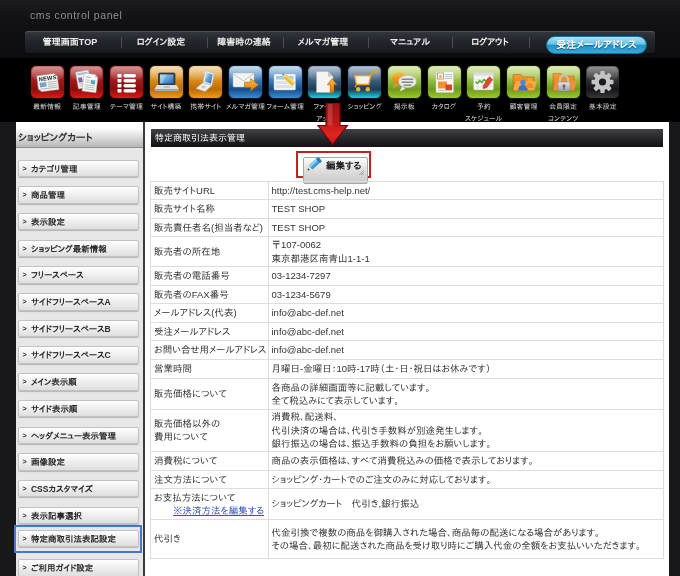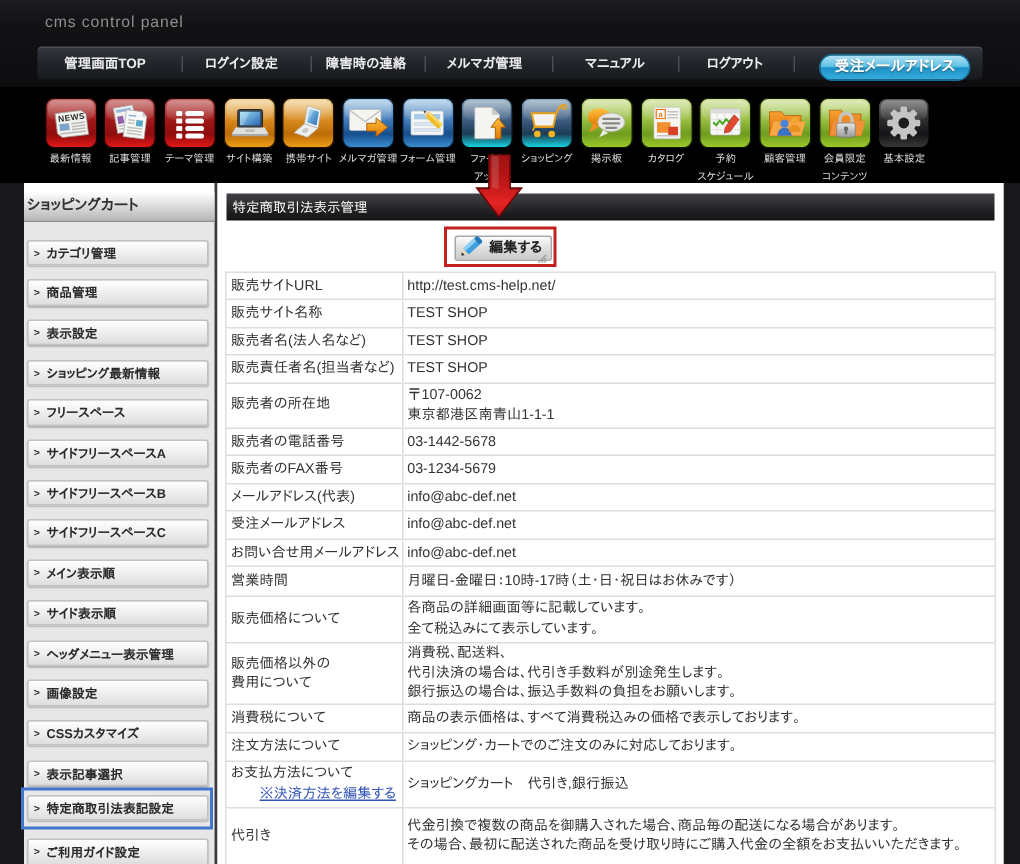--- a/index.html
+++ b/index.html
@@ -31,21 +31,21 @@
 .sb-btn{left:17.5px;width:121px;height:17.5px;background:linear-gradient(#ffffff,#dedede);
   border:1px solid #c2c2c2;border-radius:2px;box-shadow:0 1px 1px rgba(0,0,0,.22);
   font-size:8.5px;font-weight:bold;color:#2a2a2a;line-height:16px;padding-left:4px;white-space:nowrap;}
 .sb-btn b{font-size:7px;margin-right:2px;position:relative;top:-1px;}
 .sb-hl{left:14px;top:525px;width:128px;height:27.5px;border:2px solid #4277d0;}
 
 .titlebar{left:151px;top:128.5px;width:512px;height:18.5px;
   background:linear-gradient(#424246,#252528 55%,#121214);color:#fff;font-size:9px;
   line-height:18px;padding-left:4px;}
 .redbox{left:296px;top:151px;width:75px;height:27px;border:2px solid #c42020;background:#fff;}
-.editbtn{left:303px;top:157px;width:64.5px;height:17px;background:linear-gradient(#fcfcfc,#dcdcdc 55%,#cbcbcb);
+.editbtn{left:303px;top:157px;width:64.5px;height:27px;background:linear-gradient(#fcfcfc,#dcdcdc 55%,#cbcbcb);
   border:1px solid #a8a8a8;border-radius:2px;font-size:9.5px;font-weight:bold;color:#222;
   line-height:15.5px;padding-left:22px;}
 table.tbl{position:absolute;left:150px;top:180.5px;width:514px;border-collapse:collapse;table-layout:fixed;}
 .tbl td{border:1px solid #ddd;font-size:9.5px;color:#333;padding:0 0 0 3px;line-height:13.2px;vertical-align:middle;
   overflow:hidden;white-space:nowrap;}
 .tbl td.v{padding-left:2.5px;}
 a.lnk{color:#3355bb;text-decoration:underline;margin-left:19px;}
 </style>
 </head>
 <body>
@@ -400,34 +400,30 @@
   <tbody>
         <tr style="height:18.5px">
           <td>販売サイトURL</td>
           <td class="v">http://test.cms-help.net/</td>
         </tr>
   <tr style="height:18.5px">
           <td>販売サイト名称</td>
           <td class="v">TEST SHOP</td>
         </tr>
   <tr style="height:18.5px">
-          <td>販売者名(法人名など)</td>
-          <td class="v">TEST SHOP</td>
-        </tr>
-  <tr style="height:18.5px">
           <td>販売責任者名(担当者など)</td>
           <td class="v">TEST SHOP</td>
         </tr>
   <tr style="height:30px">
           <td>販売者の所在地</td>
           <td class="v">〒107-0062<br>東京都港区南青山1-1-1</td>
         </tr>
   <tr style="height:18.5px">
           <td>販売者の電話番号</td>
-          <td class="v">03-1442-5678</td>
+          <td class="v">03-1234-7297</td>
         </tr>
   <tr style="height:18.5px">
           <td>販売者のFAX番号</td>
           <td class="v">03-1234-5679</td>
         </tr>
   <tr style="height:18.5px">
           <td>メールアドレス(代表)</td>
           <td class="v">info@abc-def.net</td>
         </tr>
   <tr style="height:18.5px">

